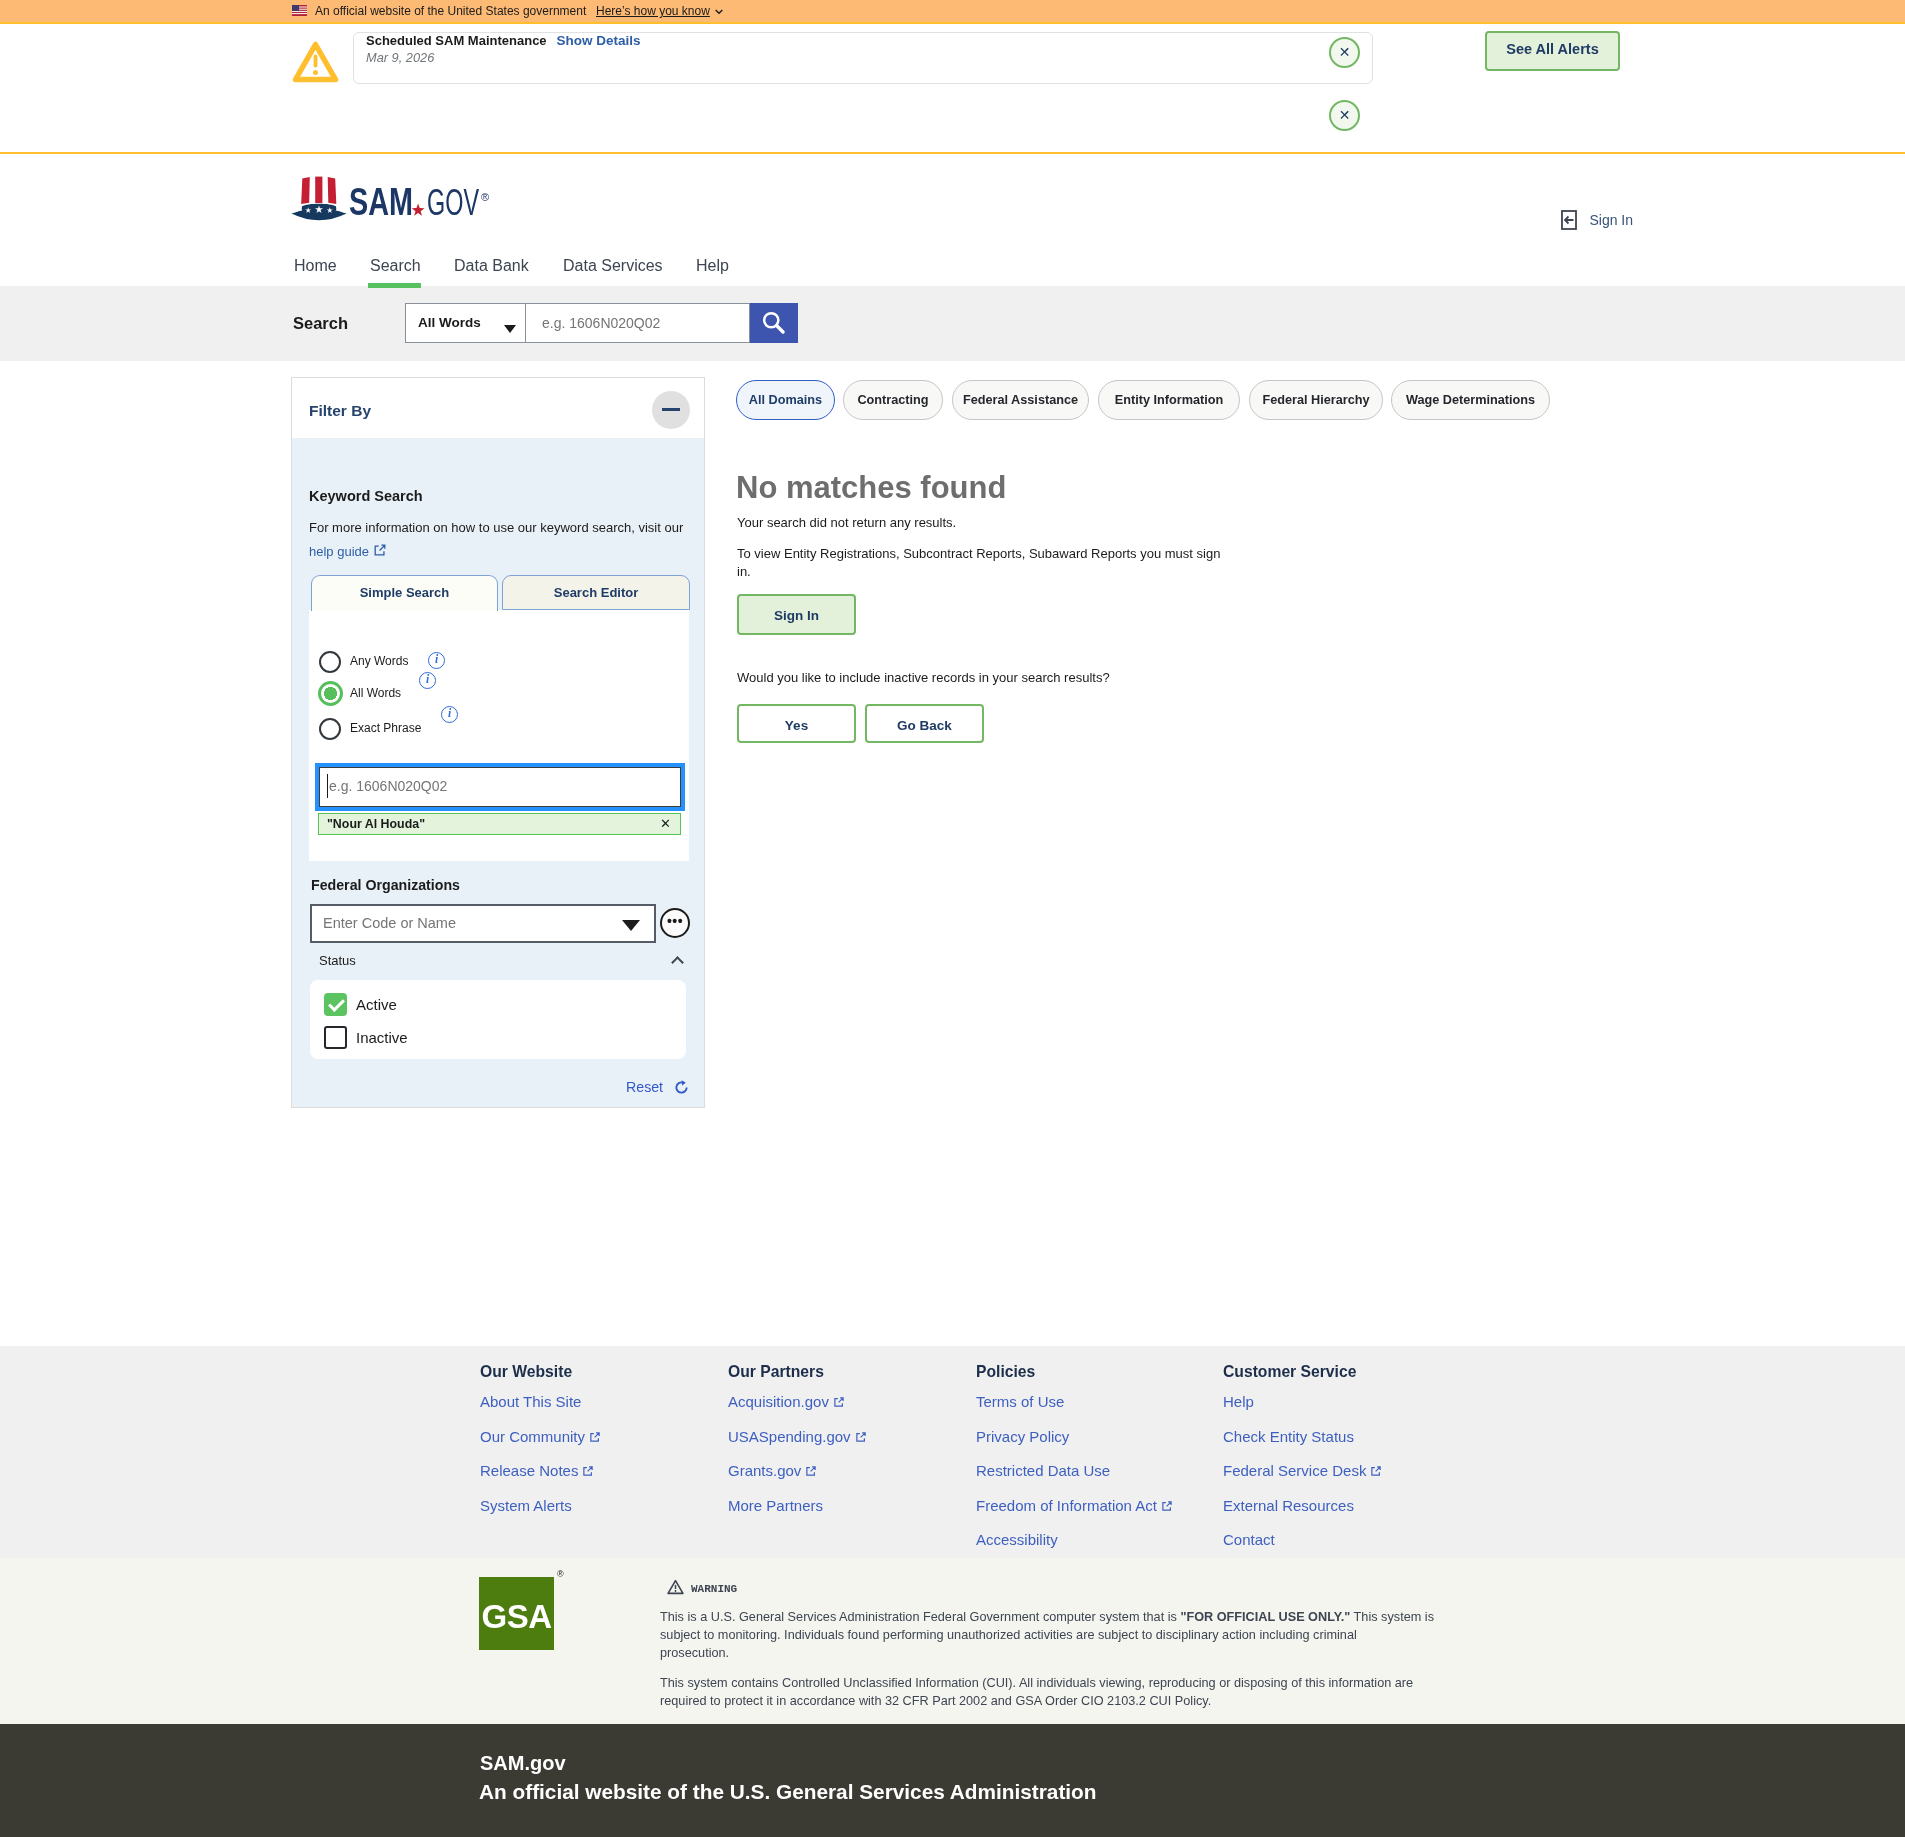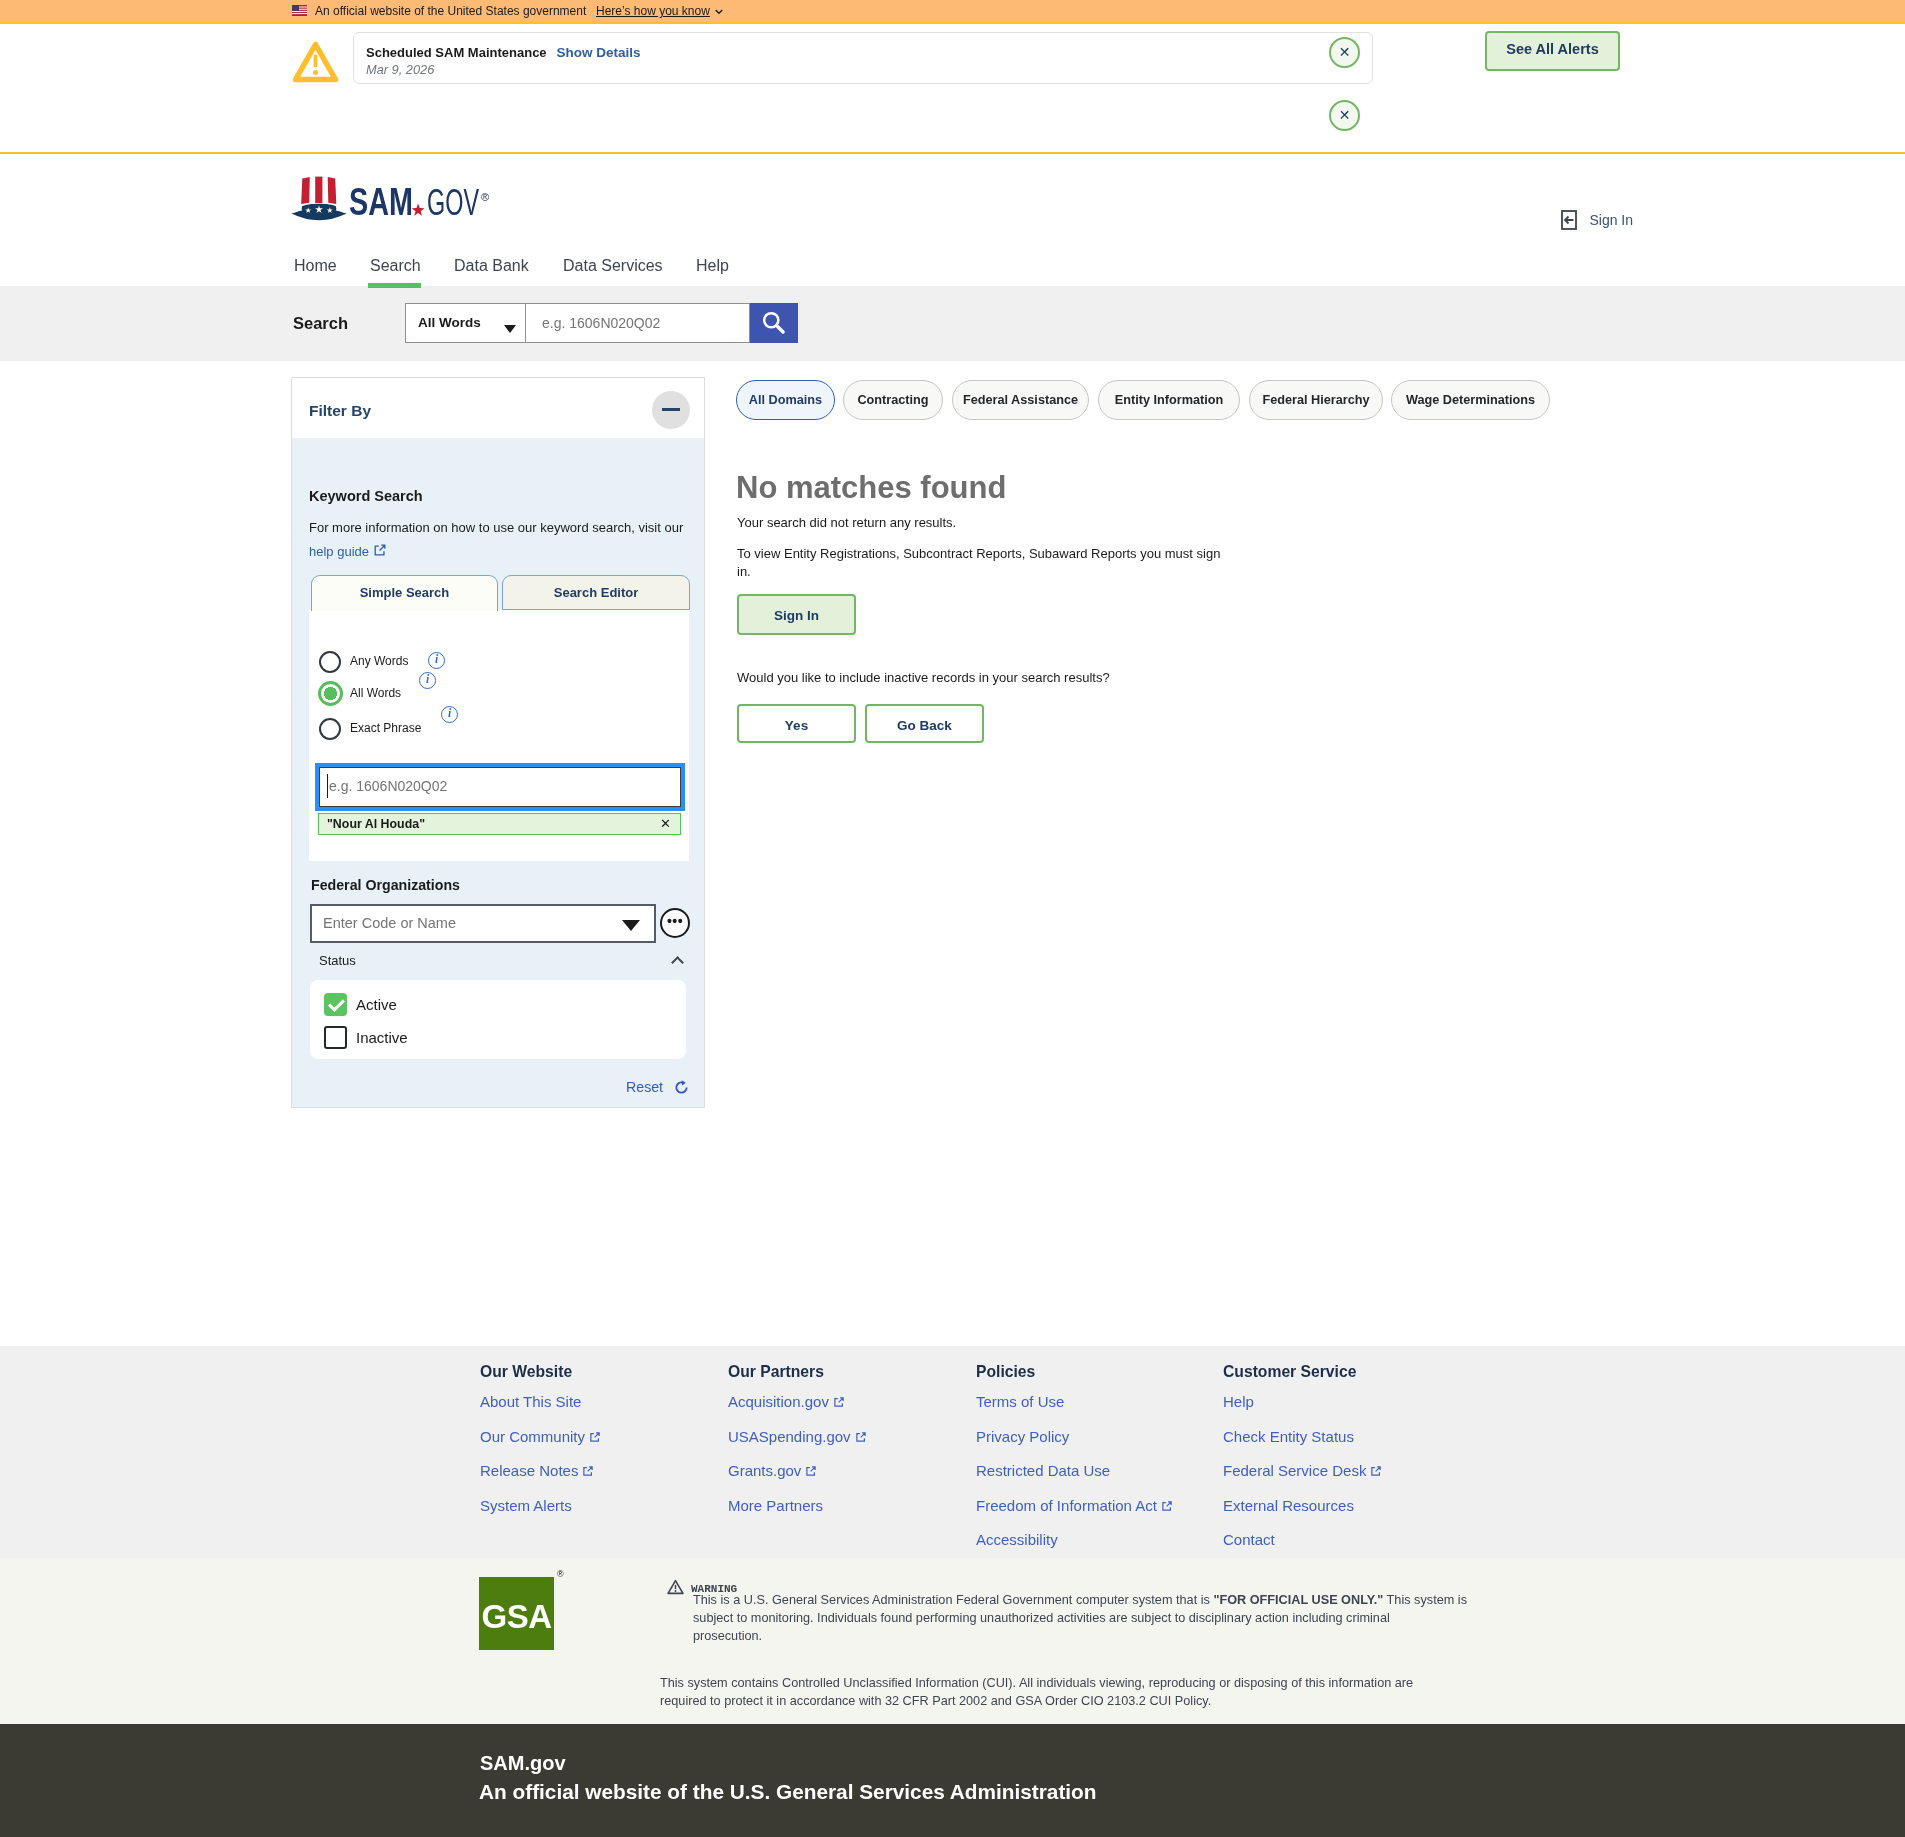--- a/index.html
+++ b/index.html
@@ -110,21 +110,21 @@
       <path d="M2 3.5l4 4 4-4" stroke="#1b1b1b" stroke-width="1.6" fill="none"></path>
     </svg>
 </div>
 
 <div id="alerts">
   <svg style="position:absolute;left:292px;top:16px" width="47" height="44" viewBox="0 0 47 44">
       <path d="M23.5 4.5 L43.5 39.5 L3.5 39.5 Z" fill="none" stroke="#FFBE2E" stroke-width="5.5" stroke-linejoin="round"></path>
       <rect x="21.6" y="14.5" width="3.8" height="13" rx="1.9" fill="#FFBE2E"></rect>
       <circle cx="23.5" cy="32.5" r="2.5" fill="#FFBE2E"></circle>
     </svg>
-  <div class="alertbox" style="top:8px;height:52px;padding-top:12px;">
+  <div class="alertbox" style="top:8px;height:52px;padding-top:0;">
     <div class="ttl">Scheduled SAM Maintenance<a>Show Details</a></div>
     <div class="dt">Mar 9, 2026</div>
   </div>
   <div class="closec" style="top:13px;">✕</div>
   <div class="closec" style="top:76px;">✕</div>
   <div id="seeall">See All Alerts</div>
 </div>
 
 <div id="hdr">
   <svg style="position:absolute;left:291px;top:22px;" width="210" height="48" viewBox="0 0 210 48">
@@ -293,20 +293,20 @@
 </div>
 
 <div id="gsasec">
   <div id="gsalogo">GSA</div>
     <span id="gsareg">®</span>
   <div id="warnh"><svg width="17" height="16" viewBox="0 0 16 15" style="vertical-align:-3px;margin-right:7px;">
         <path d="M8 1.5 L15 13.5 L1 13.5 Z" fill="none" stroke="#3D4551" stroke-width="1.5" stroke-linejoin="round"></path>
         <rect x="7.3" y="5.5" width="1.4" height="4" fill="#3D4551"></rect>
         <circle cx="8" cy="11.3" r="0.9" fill="#3D4551"></circle>
       </svg>WARNING</div>
-  <div class="warnp" style="top:33px;margin-left:33px;">This is a U.S. General Services Administration Federal Government computer system that is <b>"FOR OFFICIAL USE ONLY."</b> This system is<br>subject to monitoring. Individuals found performing unauthorized activities are subject to disciplinary action including criminal<br>prosecution.</div>
+  <div class="warnp" style="top:50px;">This is a U.S. General Services Administration Federal Government computer system that is <b>"FOR OFFICIAL USE ONLY."</b> This system is<br>subject to monitoring. Individuals found performing unauthorized activities are subject to disciplinary action including criminal<br>prosecution.</div>
   <div class="warnp" style="top:116px;">This system contains Controlled Unclassified Information (CUI). All individuals viewing, reproducing or disposing of this information are<br>required to protect it in accordance with 32 CFR Part 2002 and GSA Order CIO 2103.2 CUI Policy.</div>
 </div>
 
 <div id="dfoot">
   <div class="a">SAM.gov</div>
   <div class="b">An official website of the U.S. General Services Administration</div>
 </div>
 
 </body></html>

